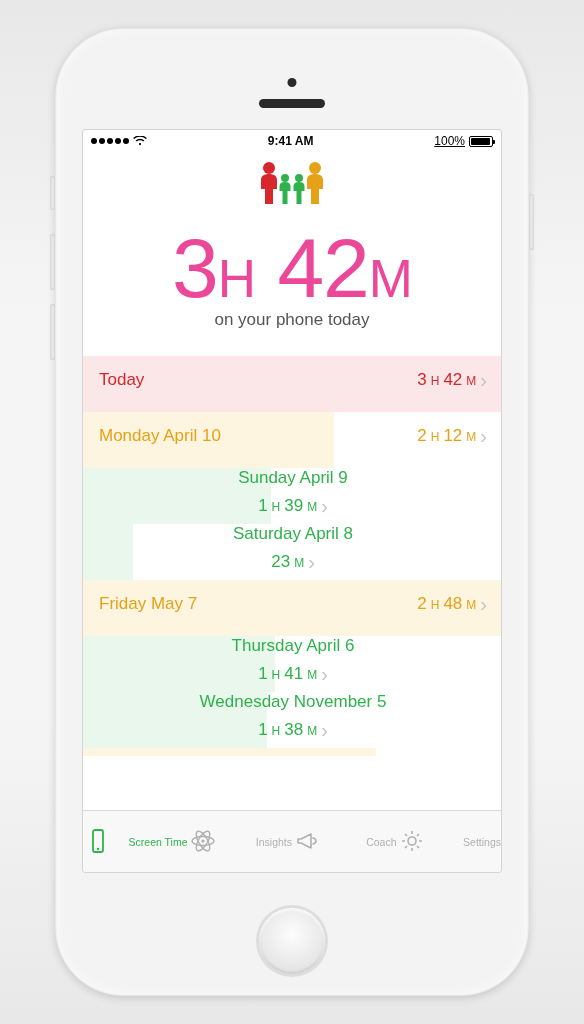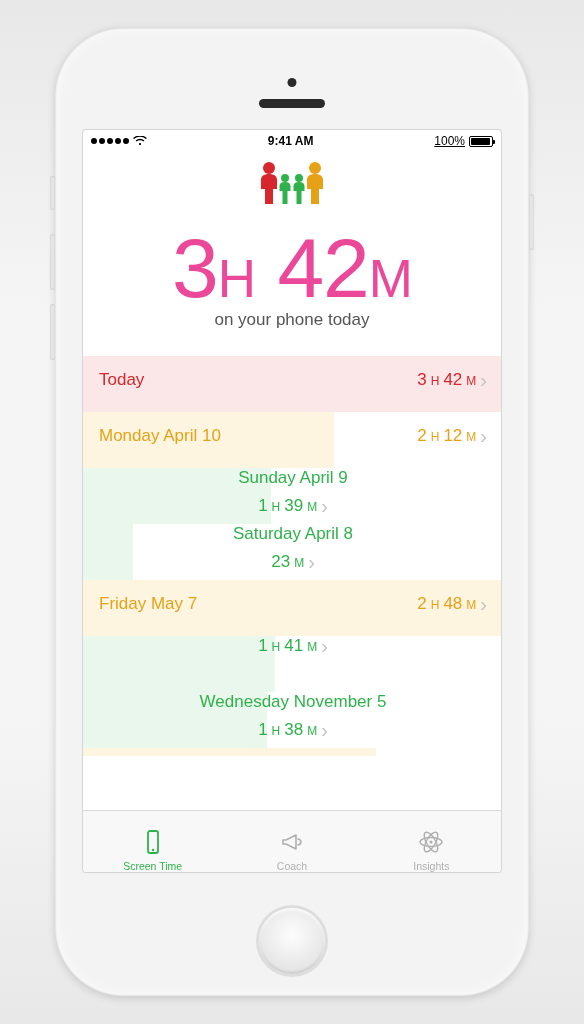--- a/index.html
+++ b/index.html
@@ -109,23 +109,23 @@
   
   .tabbar {
     height: 62px;
     border-top:1px solid #d8d8d8;
     background:#f8f8f8;
     display:flex;
   }
   .tab {
     flex:1;
     display:flex;
-    flex-direction:column;
+    flex-direction:row;
     align-items:center;
-    justify-content:flex-end;
+    justify-content:space-between;
     gap:3px;
     font-size:10.5px;
     color:#b0b0b0;
   }
   .tab.active { color:#2fb24c; }
   .tab svg { width:30px; height:26px; }
 </style>
 </head>
 <body>
 
@@ -245,20 +245,21 @@
               <span>2</span>
               <span class="u">H</span> 
               <span>48</span>
               <span class="u">M</span>
             </span>
             <span class="chev">›</span>
           </span>
         </div>
         <div class="row tone-green">
           <div class="bar bar-green" style="width: 46%;"></div>
+          <span class="label">Thursday April 6</span>
           <span class="right">
             <span class="val">
               <span>1</span>
               <span class="u">H</span> 
               <span>41</span>
               <span class="u">M</span>
             </span>
             <span class="chev">›</span>
           </span>
         </div>
@@ -281,35 +282,44 @@
       </div>
     <div class="list-fade"></div>
 
     <div class="tabbar" id="tabbar">
         <div class="tab active">
           <span><svg viewBox="0 0 30 26">
               <rect x="10" y="2" width="10" height="22" rx="2" fill="none" stroke="currentColor" stroke-width="1.8"></rect>
               <circle cx="15" cy="21" r="1.2" fill="currentColor"></circle>
             </svg></span>
           <span>Screen Time</span>
-        </div>
-        <div class="tab">
-          <span><svg viewBox="0 0 30 26">
-              <path d="M6 11v4h3l10 5V6L9 11H6z" fill="none" stroke="currentColor" stroke-width="1.6" stroke-linejoin="round"></path>
-              <path d="M21 10c2 .5 3 1.5 3 3s-1 2.5-3 3" fill="none" stroke="currentColor" stroke-width="1.6" stroke-linecap="round"></path>
-            </svg></span>
-          <span>Coach</span>
         </div>
         <div class="tab">
           <span><svg viewBox="0 0 30 26">
               <g fill="none" stroke="currentColor" stroke-width="1.4">
                 <ellipse cx="15" cy="13" rx="11" ry="4.5"></ellipse>
                 <ellipse cx="15" cy="13" rx="11" ry="4.5" transform="rotate(60 15 13)"></ellipse>
                 <ellipse cx="15" cy="13" rx="11" ry="4.5" transform="rotate(-60 15 13)"></ellipse>
               </g>
               <circle cx="15" cy="13" r="1.6" fill="currentColor"></circle>
             </svg></span>
           <span>Insights</span>
         </div>
+        <div class="tab">
+          <span><svg viewBox="0 0 30 26">
+              <path d="M6 11v4h3l10 5V6L9 11H6z" fill="none" stroke="currentColor" stroke-width="1.6" stroke-linejoin="round"></path>
+              <path d="M21 10c2 .5 3 1.5 3 3s-1 2.5-3 3" fill="none" stroke="currentColor" stroke-width="1.6" stroke-linecap="round"></path>
+            </svg></span>
+          <span>Coach</span>
+        </div>
+        <div class="tab">
+          <span><svg viewBox="0 0 30 26">
+              <g fill="none" stroke="currentColor" stroke-width="1.6">
+                <circle cx="15" cy="13" r="4"></circle>
+                <path d="M15 3v3M15 20v3M5 13h3M22 13h3M8 6l2 2M20 18l2 2M8 20l2-2M20 8l2-2"></path>
+              </g>
+            </svg></span>
+          <span>Settings</span>
+        </div>
       </div>
 
   </div>
 </div>
 
 </body></html>

